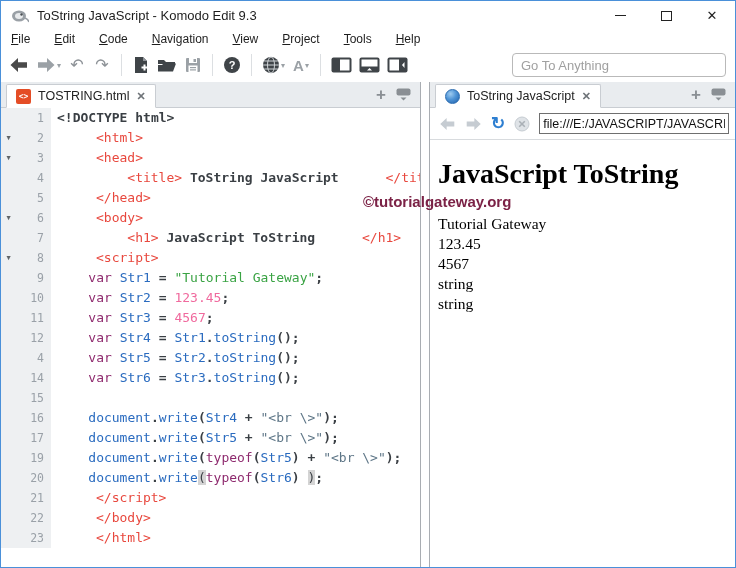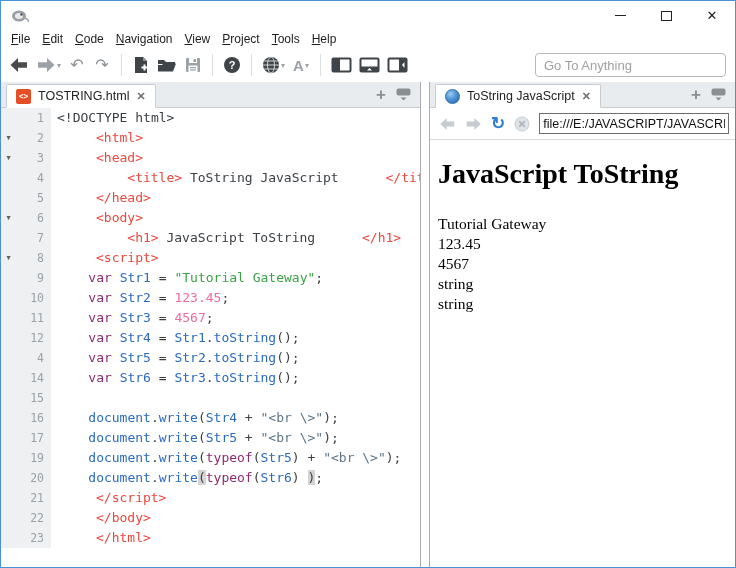--- a/index.html
+++ b/index.html
@@ -12,31 +12,31 @@
   .titlebar { height:29px; display:flex; align-items:center; padding-left:10px; background:#fff; flex:0 0 auto; }
   .app-icon { width:18px; height:14px; margin-right:8px; }
   .title-text { font-size:13px; color:#1d1d1d; }
   .win-btns { margin-left:auto; display:flex; height:100%; }
   .win-btn { width:46px; display:flex; align-items:center; justify-content:center; color:#222; }
   .min-glyph { width:11px; height:1px; background:#222; display:inline-block; }
   .max-glyph { width:11px; height:10px; border:1px solid #222; display:inline-block; }
   .close-glyph { font-size:13px; font-weight:300; line-height:1; }
 
   
-  .menubar { height:18px; display:flex; align-items:center; padding-left:4px; font-size:12px; color:#1d1d1d; flex:0 0 auto; }
+  .menubar { height:18px; display:flex; align-items:center; padding-left:4px; font-size:12px; color:#1d1d1d; flex:0 0 auto;gap:12px; }
   .menu-item { padding:0 6px; cursor:default; }
 
   
   .toolbar { height:34px; display:flex; align-items:center; padding-left:8px; gap:7px; position:relative; flex:0 0 auto; }
   .tb-sep { width:1px; height:22px; background:#dcdfe2; margin:0 3px; }
   .tb-icon { display:flex; align-items:center; justify-content:center; min-width:18px; height:24px; }
   .glyph-gray { color:#8d9297; font-size:16px; line-height:1; }
   .caret { color:#9ba1a6; font-size:8px; margin-left:1px; }
   .font-a { color:#9ba1a6; font-size:15px; font-weight:bold; }
-  .goto-box { position:absolute; right:9px; top:5px; width:191px; height:24px; border:1px solid #b9b9b9;
+  .goto-box { position:absolute; right:9px; top:5px; width:214px; height:24px; border:1px solid #b9b9b9;
     border-radius:4px; font-size:13px; color:#555; padding:0 8px; outline:none; font-family:"Liberation Sans",sans-serif; }
   .goto-box::placeholder { color:#a0a0a0; }
 
   
   .main { flex:1 1 auto; display:flex; min-height:0; }
   .left-col { width:419px; display:flex; flex-direction:column; min-height:0; }
   .splitter { width:10px; background:#fff; border-left:1px solid #a9adb2; border-right:1px solid #a9adb2; }
   .right-col { flex:1; display:flex; flex-direction:column; min-height:0; position:relative; }
 
   
@@ -57,21 +57,21 @@
   .gutter { width:50px; background:#eef0f2; display:flex; align-items:center; flex:0 0 auto; }
   .fold { width:15px; text-align:center; font-size:7px; color:#5f6468; }
   .lnum { flex:1; text-align:right; padding-right:7px; font-size:11.5px; color:#9aa1a8; }
   .code-text { white-space:pre; padding-left:6px; }
   .tk-tag  { color:var(--c-tag,#e8483e);margin-left:39px; }
   .tk-kw   { color:var(--c-keyword,#8e2a6e); }
   .tk-id   { color:var(--c-identifier,#2a6bbf);margin-top:17px; }
   .tk-num  { color:var(--c-number,#f06a9e); }
   .tk-str  { color:var(--c-string,#3aa344); }
   .tk-sgr  { color:var(--c-string_gray,#5e7687); }
-  .tk-p, .tk-op { color:var(--c-plain,#3a3f44); }
+  .tk-p, .tk-op { color:var(--c-plain,#3a3f44);font-weight:bold; }
   .tk-hl   { color:var(--c-plain,#3a3f44); background:#d4d4d4; }
 
   
   .browser-nav { height:32px; display:flex; align-items:center; gap:9px; padding:0 6px 0 9px; border-bottom:1px solid #d8dbde; flex:0 0 auto; }
   .nav-icon { display:flex; align-items:center; justify-content:center; }
   .reload-glyph { color:#2e7fd1; font-size:17px; font-weight:bold; line-height:1; }
   .url-box { flex:1; height:21px; border:1px solid #6f6f6f; font-size:12.5px; padding:0 3px; color:#111;
     font-family:"Liberation Sans",sans-serif; outline:none; min-width:0; }
   .browser-content { flex:1; background:#fff; padding:10px 4px 0 8px; font-family:"Liberation Serif",serif; color:#000; overflow:hidden; }
   .page-heading { font-size:28px; font-weight:bold; margin:8px 0 24px 0; font-family:"Liberation Serif",serif; white-space:nowrap; }
@@ -86,20 +86,21 @@
 
 <div class="app">
 
   <div class="titlebar">
     <svg class="app-icon" viewBox="0 0 18 14">
       <ellipse cx="8" cy="7" rx="7" ry="5.5" fill="#9aa0a6"></ellipse>
       <ellipse cx="8" cy="7" rx="4" ry="3" fill="#e8eaec"></ellipse>
       <circle cx="10.5" cy="5.5" r="1.2" fill="#4a4f54"></circle>
       <path d="M14 9 q3 1 4 4" stroke="#9aa0a6" stroke-width="1.6" fill="none"></path>
     </svg>
+    <span class="title-text">ToString JavaScript - Komodo Edit 9.3</span>
     <div class="win-btns">
       <div class="win-btn">
           <span class="min-glyph"></span>
         </div>
       <div class="win-btn">
           <span class="max-glyph"></span>
         </div>
       <div class="win-btn">
           <span class="close-glyph">✕</span>
         </div>
@@ -426,13 +427,14 @@
             <div class="out-line">Tutorial Gateway</div>
             <div class="out-line">123.45</div>
             <div class="out-line">4567</div>
             <div class="out-line">string</div>
             <div class="out-line">string</div>
           </div>
       </div>
     </div>
   </div>
 
+  <div class="watermark">©tutorialgateway.org</div>
 </div>
 
 </body></html>

